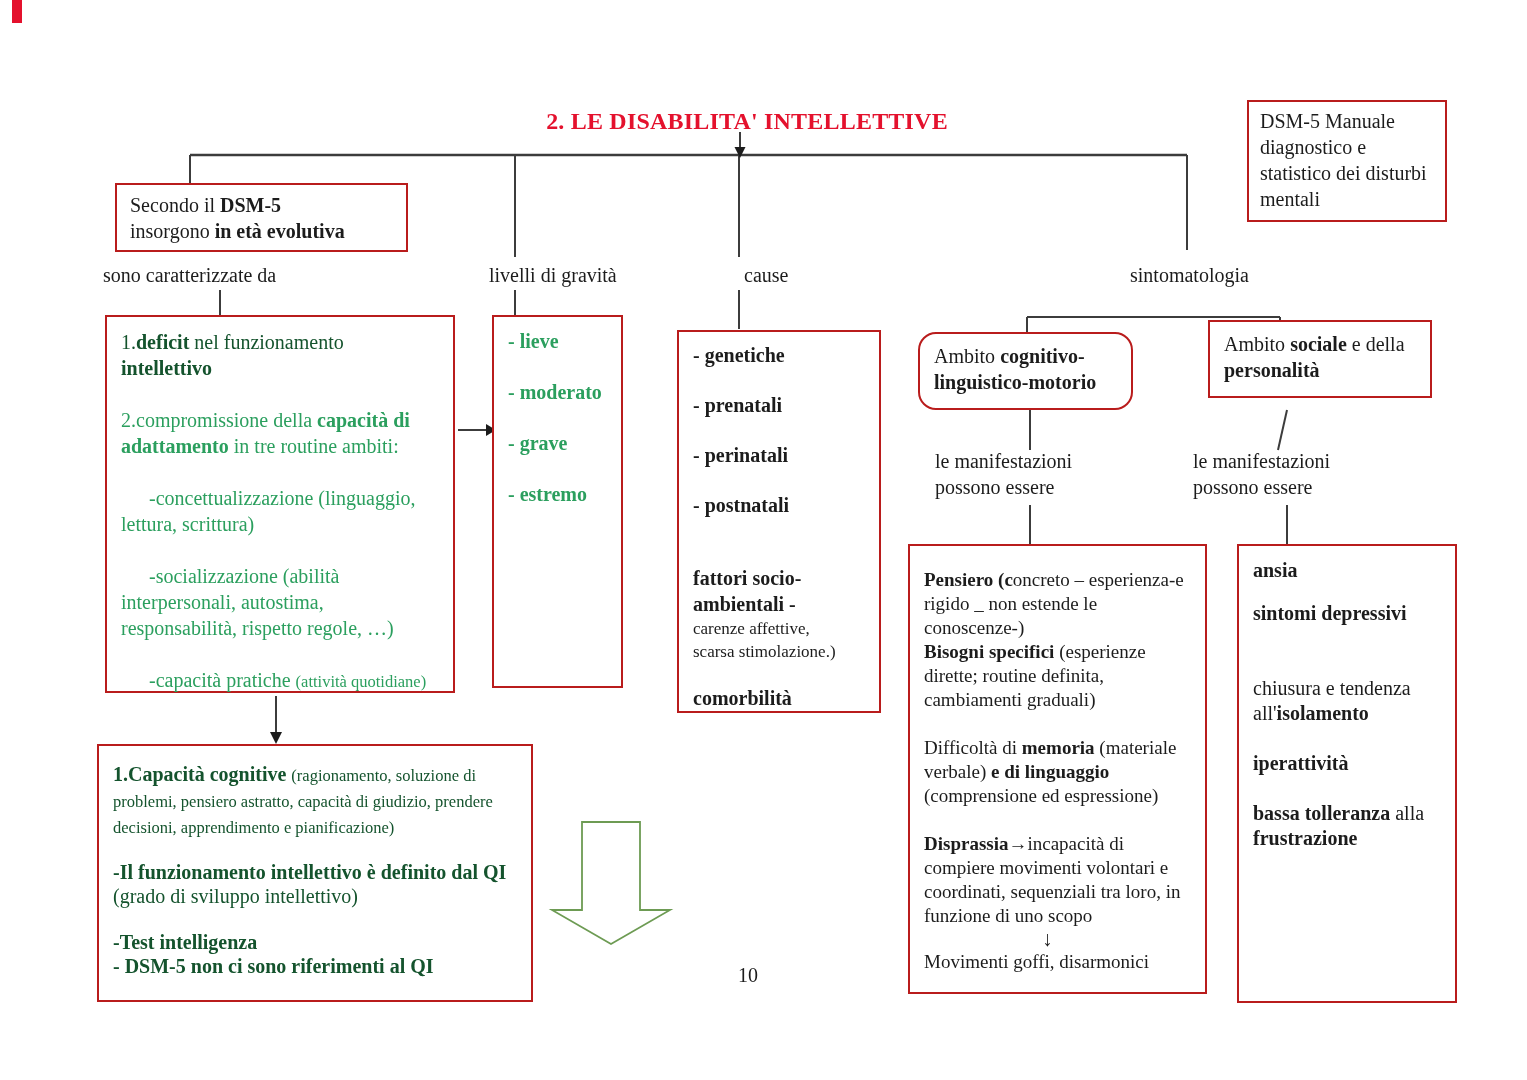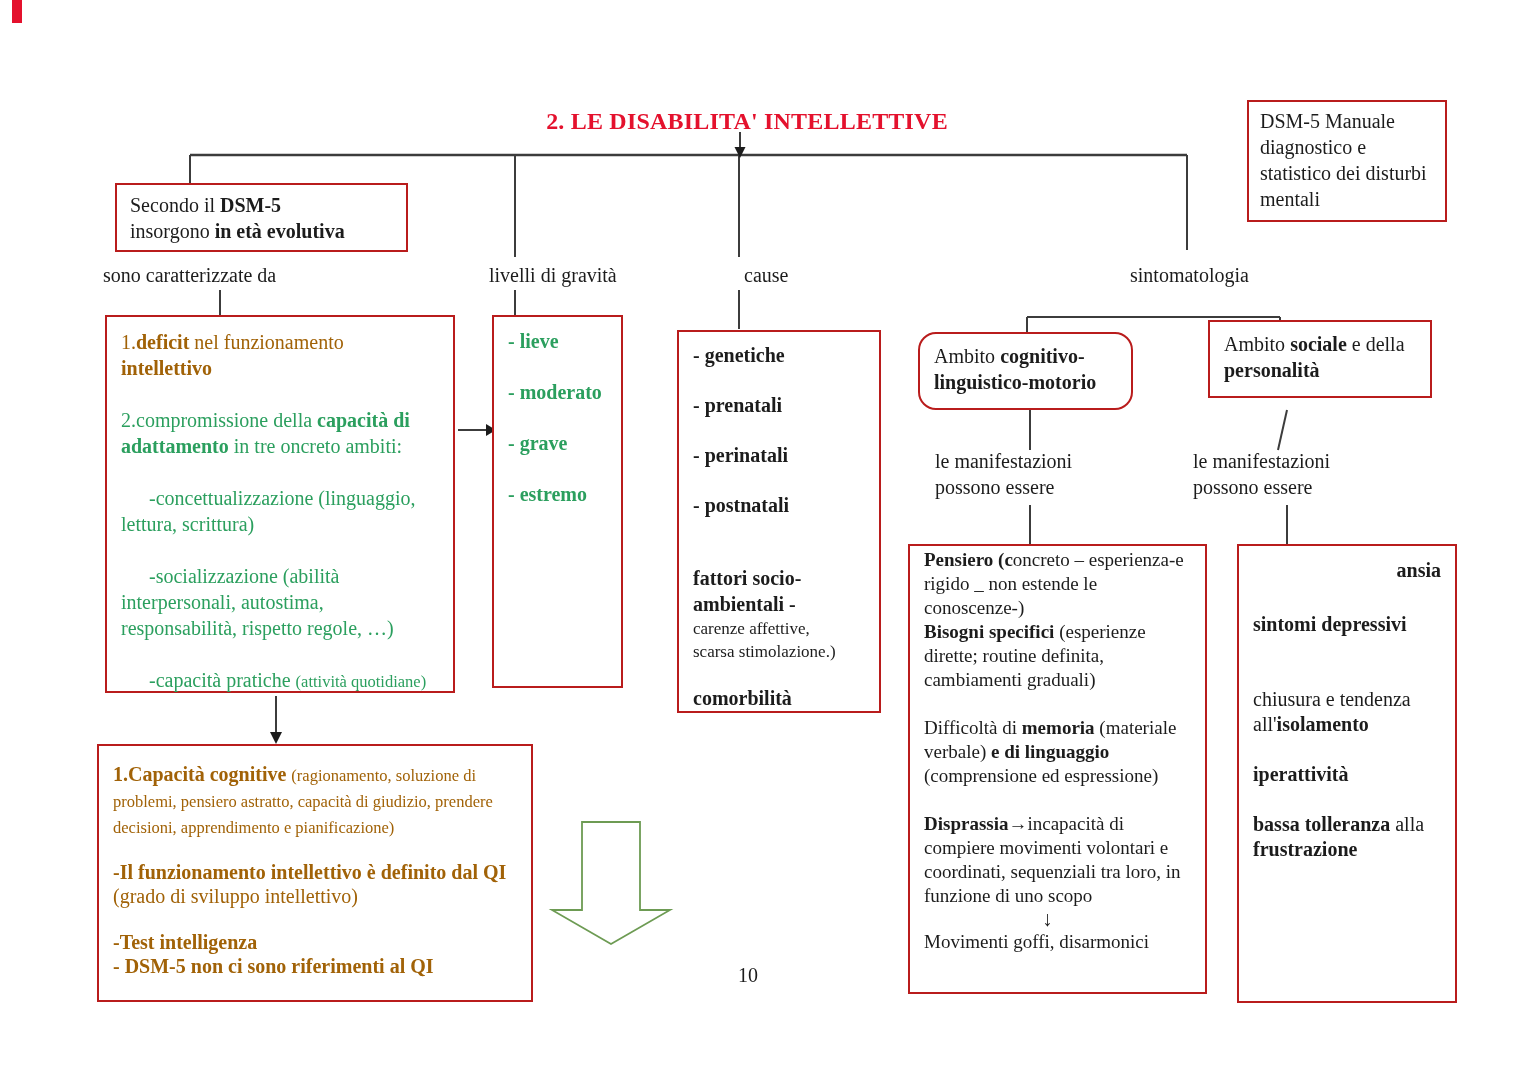--- a/index.html
+++ b/index.html
@@ -4,21 +4,21 @@
 <style>
   html,body{margin:0;padding:0;background:#ffffff;}
   #canvas{
     position:relative;width:1527px;height:1080px;background:#ffffff;
     font-family:"Liberation Serif","DejaVu Serif",serif;color:#1c1c1c;overflow:hidden;
   }
   .abs{position:absolute;}
   .box{position:absolute;border:2px solid #b91c1c;background:#ffffff;box-sizing:border-box;}
   .b{font-weight:bold;}
   .title{color:#e4112d;font-weight:bold;font-size:24px;letter-spacing:.2px;text-align:center;}
-  .purple{color:#a16207;}
+  .purple{color:#14532d;}
   .green{color:#2b9f5e;}
   .fs20{font-size:20px;line-height:26px;}
   .fs19{font-size:19px;line-height:24px;}
   .sm{font-size:16.5px;}
   .sm2{font-size:17px;line-height:23px;}
   p{margin:0;}
   svg.overlay{position:absolute;left:0;top:0;pointer-events:none;}
   .cornermark{position:absolute;left:12px;top:0;width:10px;height:23px;background:#e4112d;}
   .sev-item{font-size:20px;font-weight:bold;line-height:25px;margin-bottom:26px;}
   .cause-item{font-size:20px;font-weight:bold;line-height:25px;margin-bottom:25px;}
@@ -71,21 +71,21 @@
     <p><span>insorgono </span><span class="b">in età evolutiva</span></p>
   </div>
 
   <div class="abs fs20" style="left:103px;top:262px;">sono caratterizzate da</div>
   <div class="abs fs20" style="left:489px;top:262px;">livelli di gravità</div>
   <div class="abs fs20" style="left:744px;top:262px;">cause</div>
   <div class="abs fs20" style="left:1130px;top:262px;">sintomatologia</div>
 
   <div class="box fs20" style="left:105px;top:315px;width:350px;height:378px;padding:12px 14px;">
     <p class="purple" style="margin-bottom:26px;"><span>1.</span><span class="b">deficit</span><span> nel funzionamento </span><span class="b">intellettivo</span></p>
-    <p class="green" style="margin-bottom:26px;"><span>2.compromissione della </span><span class="b">capacità di adattamento</span><span> in tre oncreto ambiti:</span></p>
+    <p class="green" style="margin-bottom:26px;"><span>2.compromissione della </span><span class="b">capacità di adattamento</span><span> in tre routine ambiti:</span></p>
     <p class="green" style="margin-bottom:26px;text-indent:28px;">-concettualizzazione (linguaggio, lettura, scrittura)</p>
     <p class="green" style="margin-bottom:26px;text-indent:28px;">-socializzazione (abilità interpersonali, autostima, responsabilità, rispetto regole, …)</p>
     <p class="green" style="text-indent:28px;"><span>-capacità pratiche </span><span class="sm">(attività quotidiane)</span></p>
   </div>
 
   <div class="box green" style="left:492px;top:315px;width:131px;height:373px;padding:12px 14px;">
     <div class="sev-item">- lieve</div>
     <div class="sev-item">- moderato</div>
     <div class="sev-item">- grave</div>
     <div class="sev-item">- estremo</div>
@@ -105,31 +105,31 @@
   <div class="box fs20" style="left:918px;top:332px;width:215px;height:78px;padding:9px 14px;border-radius:18px;">
     <span>Ambito </span><span class="b">cognitivo-linguistico-motorio</span>
   </div>
   <div class="box fs20" style="left:1208px;top:320px;width:224px;height:78px;padding:9px 14px;">
     <span>Ambito </span><span class="b">sociale</span><span> e della </span><span class="b">personalità</span>
   </div>
 
   <div class="abs fs20" style="left:935px;top:448px;width:165px;">le manifestazioni possono essere</div>
   <div class="abs fs20" style="left:1193px;top:448px;width:165px;">le manifestazioni possono essere</div>
 
-  <div class="box fs19" style="left:908px;top:544px;width:299px;height:450px;padding:2px 14px;">
+  <div class="box fs19" style="left:908px;top:544px;width:299px;height:450px;padding:22px 14px;">
     <p><span class="b">Pensiero (c</span><span>oncreto – esperienza-e rigido _ non estende le conoscenze-)</span><br>
       <span class="b">Bisogni specifici</span><span> (esperienze dirette; routine definita, cambiamenti graduali)</span></p>
     <p style="margin-top:24px;"><span>Difficoltà di </span><span class="b">memoria</span><span> (materiale verbale) </span><span class="b">e di linguaggio</span><span> (comprensione ed espressione)</span></p>
     <p style="margin-top:24px;"><span class="b">Disprassia</span><span class="b dyspraxia-arrow">→</span><span>incapacità di compiere movimenti volontari e coordinati, sequenziali tra loro, in funzione di uno scopo</span></p>
     <p style="margin-left:118px;font-weight:bold;font-size:21px;line-height:22px;">↓</p>
     <p>Movimenti goffi, disarmonici</p>
   </div>
 
   <div class="box" style="left:1237px;top:544px;width:220px;height:459px;padding:12px 14px;font-size:20px;line-height:25px;">
-    <p class="b" style="margin-bottom:29px;text-align:right;">ansia</p>
+    <p class="b" style="margin-bottom:18px;">ansia</p>
     <p class="b" style="margin-bottom:50px;">sintomi depressivi</p>
     <p style="margin-bottom:25px;"><span>chiusura e tendenza all'</span><span class="b">isolamento</span></p>
     <p class="b" style="margin-bottom:25px;">iperattività</p>
     <p><span class="b">bassa tolleranza</span><span> alla </span><br><span class="b">frustrazione</span></p>
   </div>
 
   <div class="box purple" style="left:97px;top:744px;width:436px;height:258px;padding:16px 14px;font-size:20px;line-height:24px;">
     <p><span class="b">1.Capacità cognitive </span><span class="sm">(ragionamento, soluzione di problemi, pensiero astratto, capacità di giudizio, prendere decisioni, apprendimento e pianificazione)</span></p>
     <p style="margin-top:20px;"><span class="b">-Il funzionamento intellettivo è definito dal QI </span><span>(grado di sviluppo intellettivo)</span></p>
     <p class="b" style="margin-top:22px;">-Test intelligenza</p>

